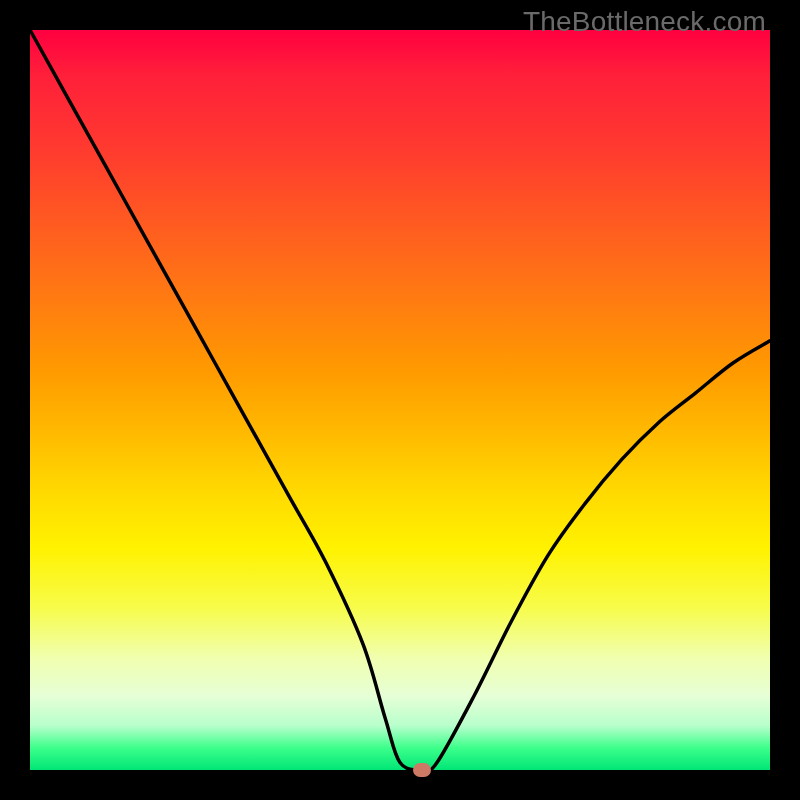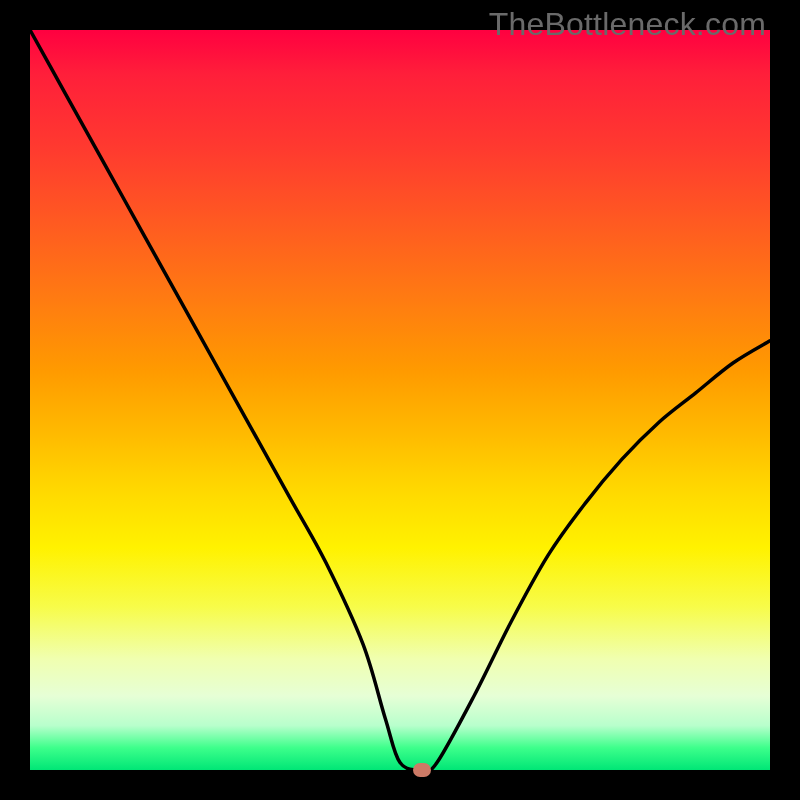--- a/index.html
+++ b/index.html
@@ -14,21 +14,21 @@
           #ff9a00 46%,
           #ffb800 54%,
           #ffd800 62%,
           #fff200 70%,
           #f7fc4a 78%,
           #f0ffb0 85%,
           #e6ffd6 90%,
           #b8ffcc 94%,
           #3dff8b 97%,
           #00e676 100%)}
-  .watermark{position:absolute;right:34px;top:6px;color:#6a6a6a;font-size:32px;font-weight:500;letter-spacing:0.2px}
+  .watermark{position:absolute;right:34px;top:6px;color:#6a6a6a;font-size:28px;font-weight:500;letter-spacing:0.2px}
   svg.curve{position:absolute;left:30px;top:30px;width:740px;height:740px;pointer-events:none}
   .dot{position:absolute;width:18px;height:14px;border-radius:7px;background:#cc7a66;transform:translate(-50%,-50%)}
 </style>
 </head>
 <body>
 
 <div class="frame">
   <div class="plot"></div>
   <div class="watermark">TheBottleneck.com</div>
   <svg class="curve" viewBox="0 0 740 740" preserveAspectRatio="none">

